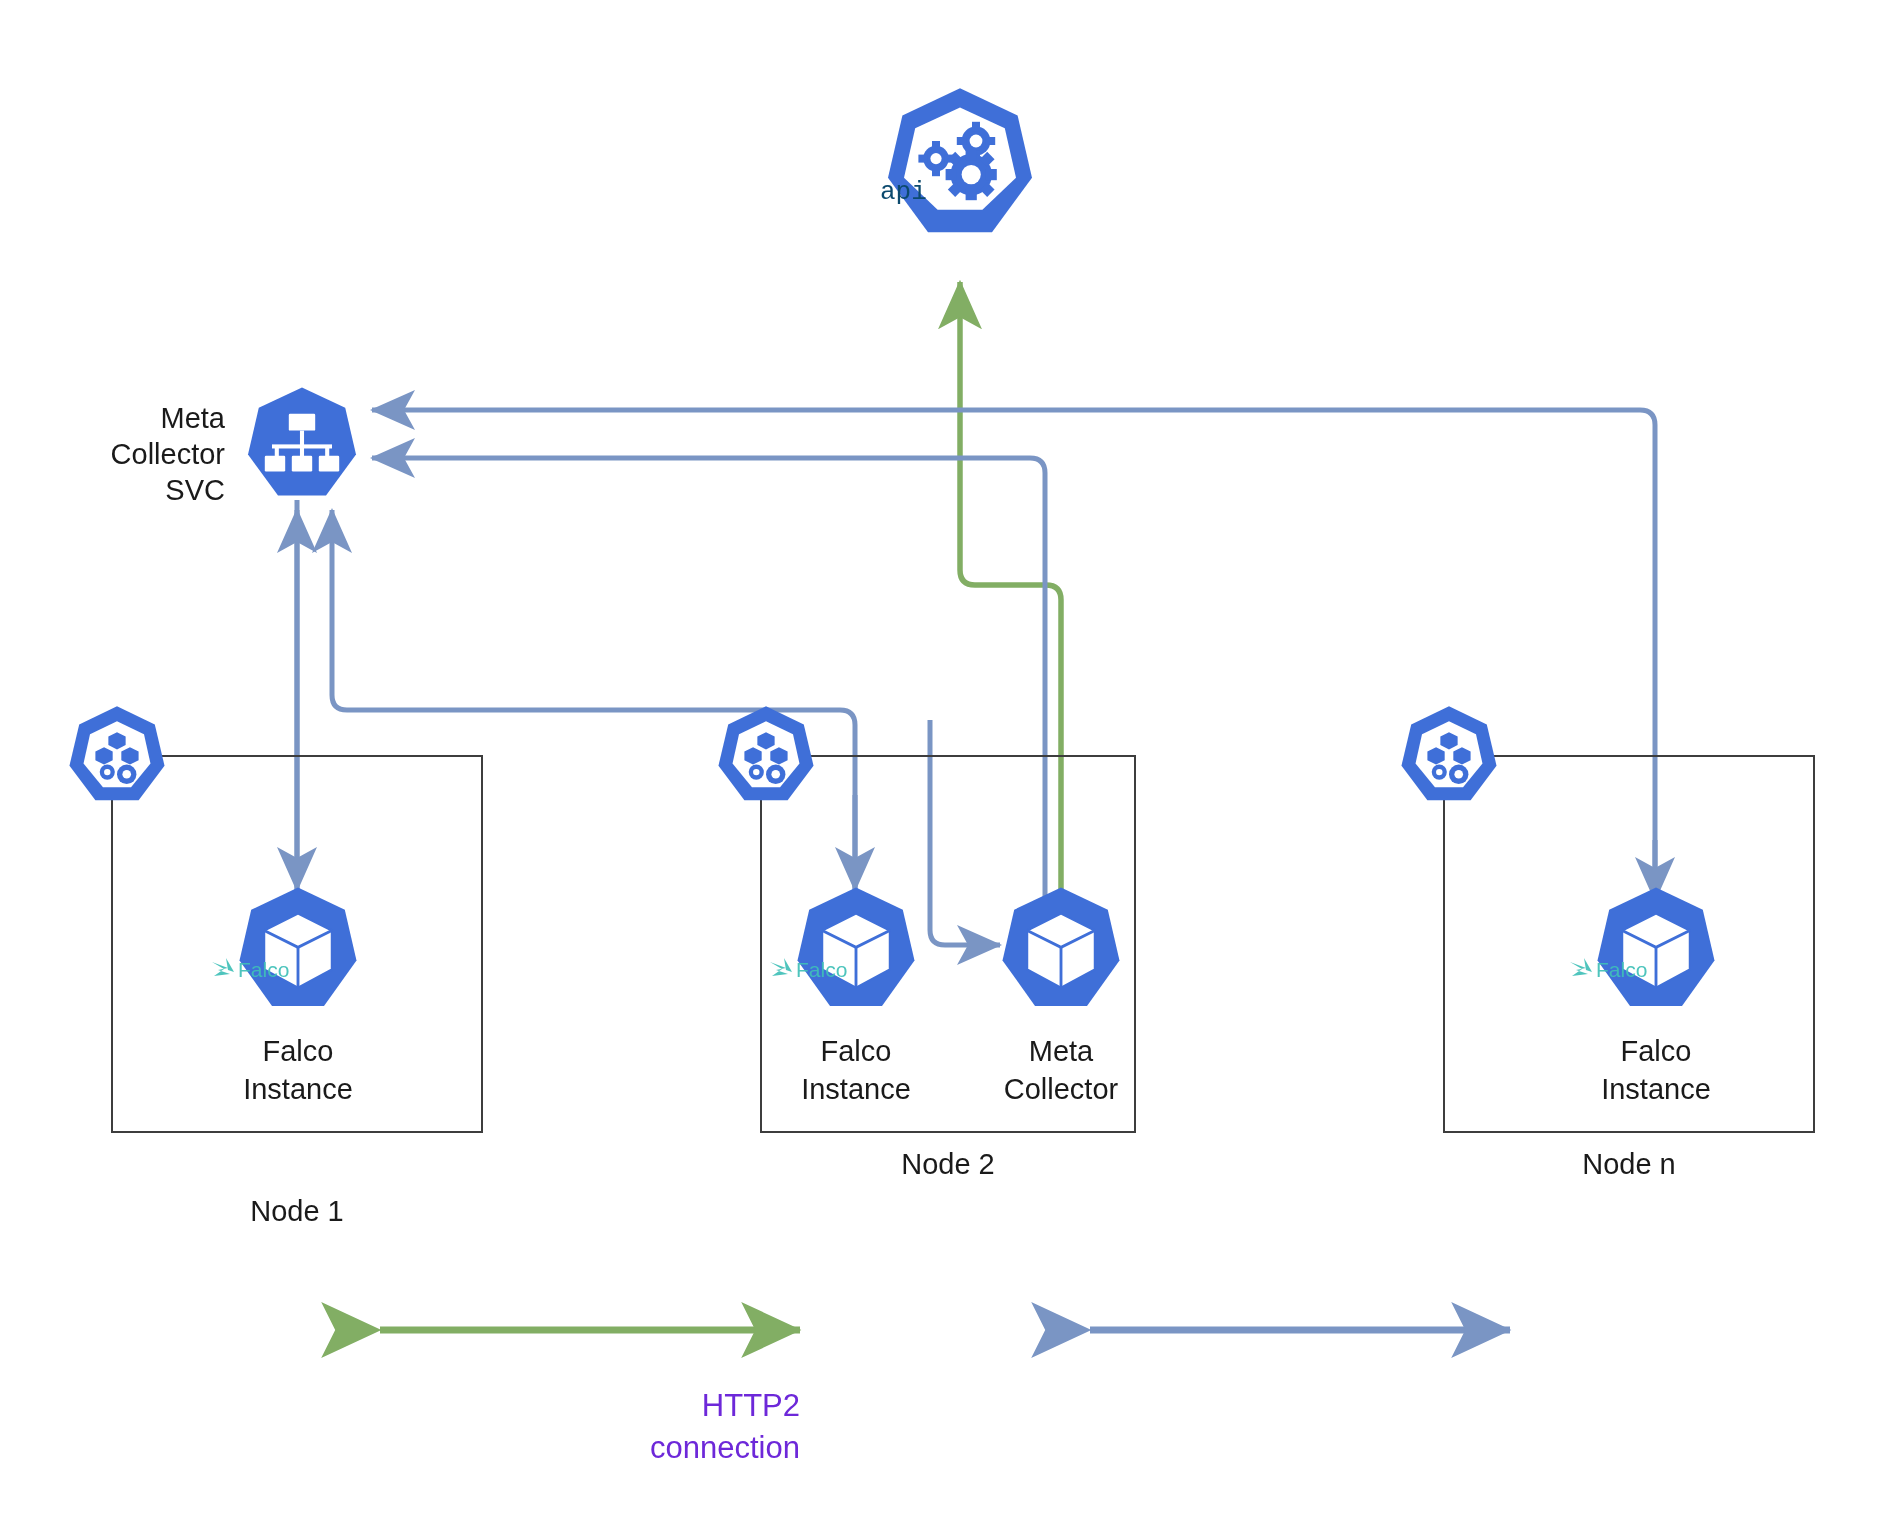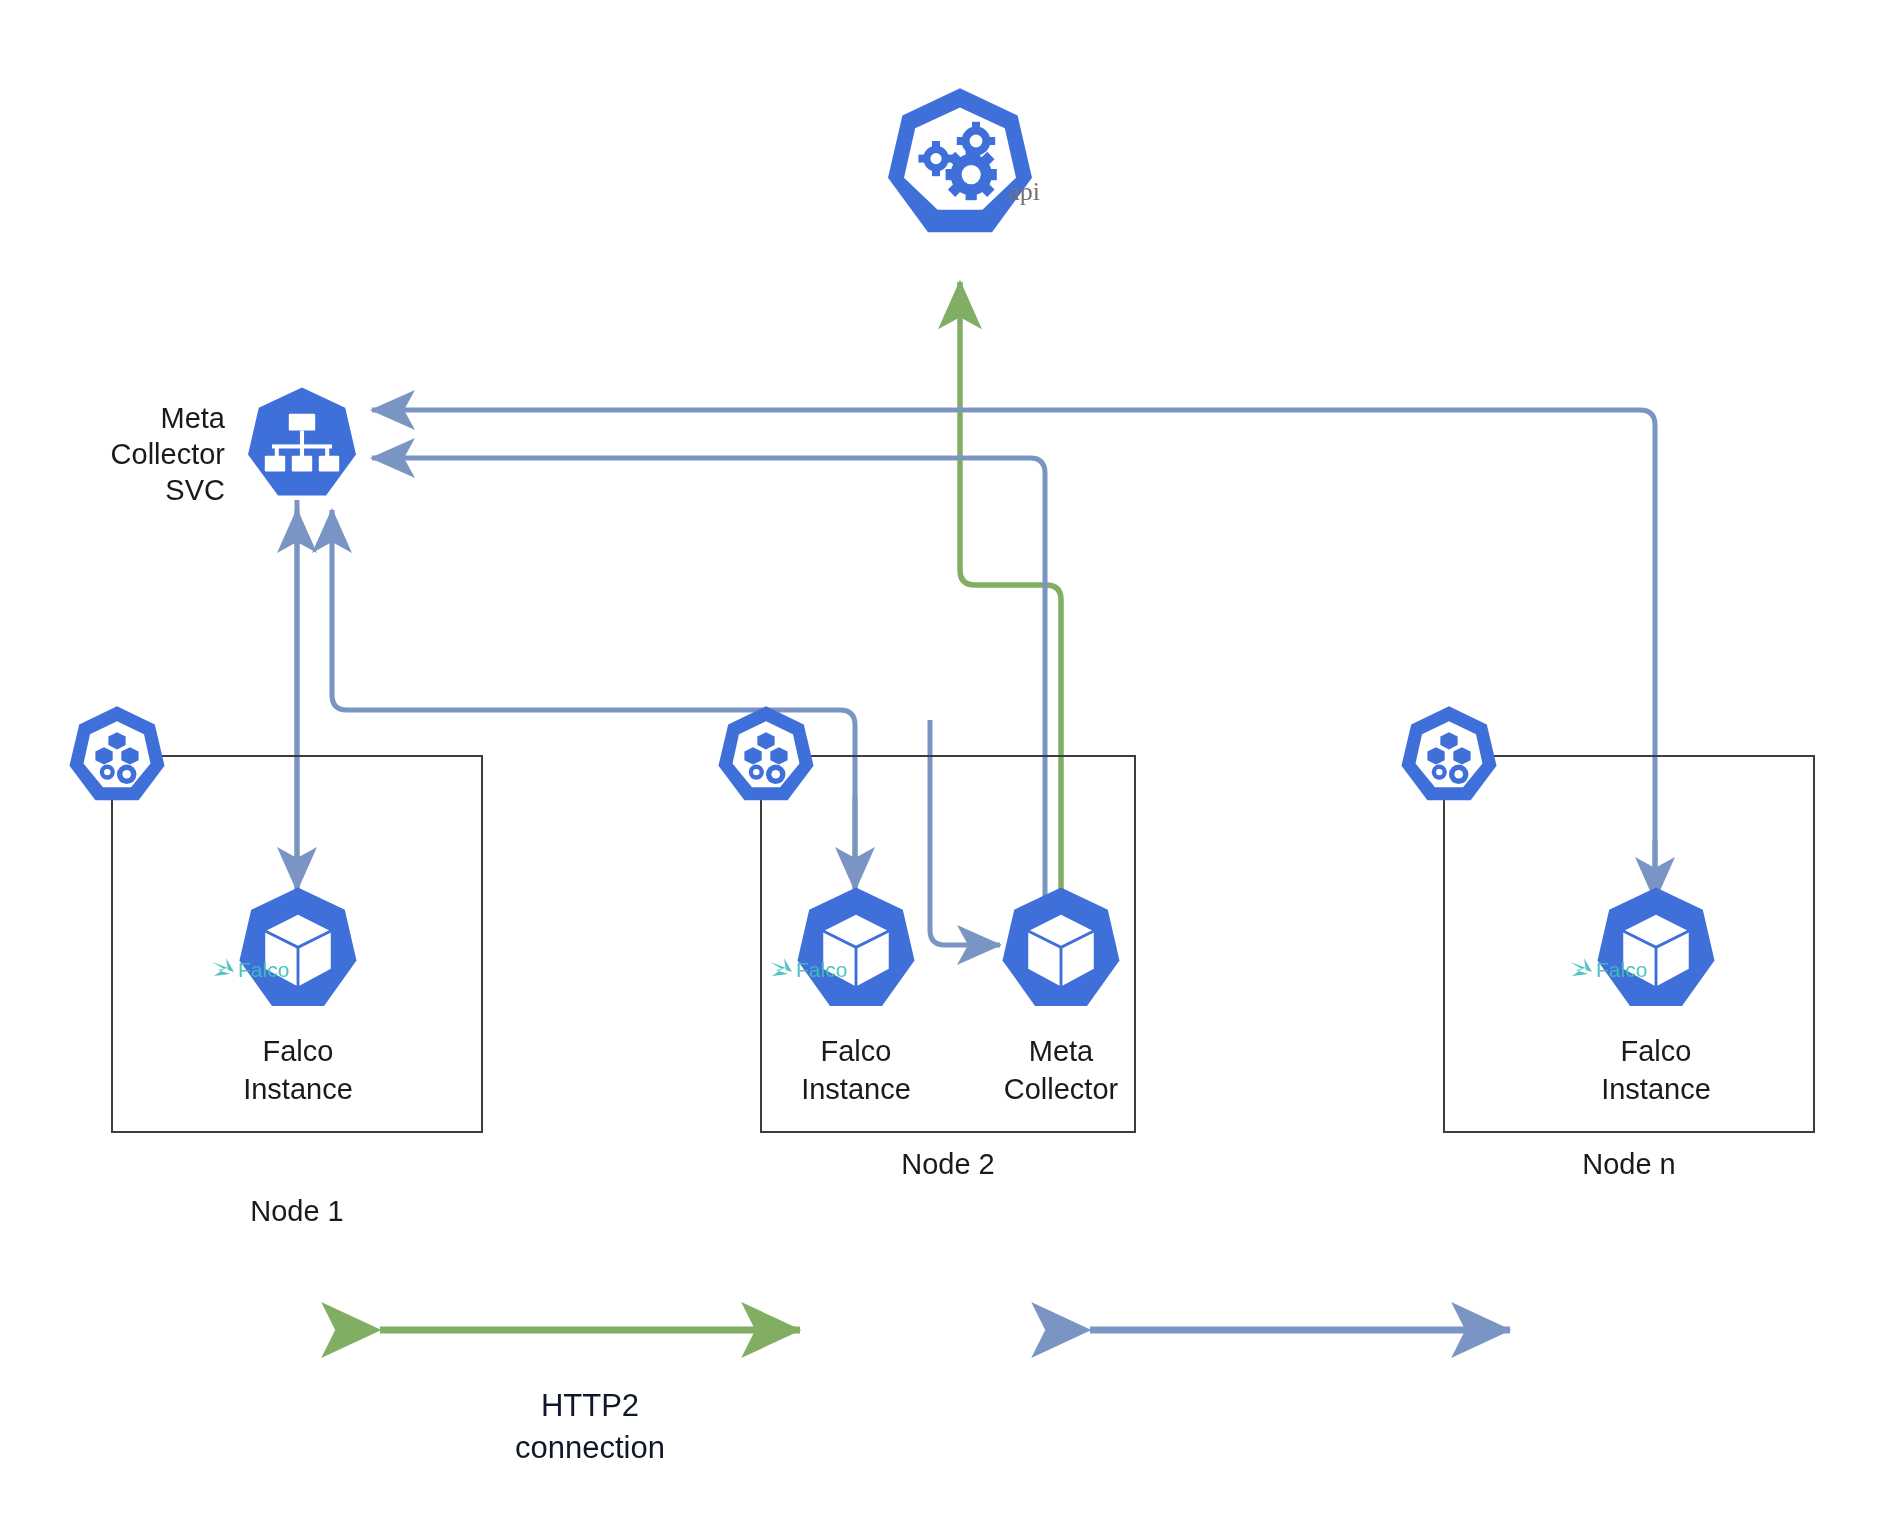--- a/index.html
+++ b/index.html
@@ -55,38 +55,38 @@
     position: absolute;
     text-align: right;
     font-size: 29px;
     line-height: 36px;
     color: #1a1a1a;
     font-family: "Liberation Sans", sans-serif;
     white-space: nowrap;
   }
   .legend-label {
     position: absolute;
-    text-align: center;
+    text-align: right;
     font-size: 31px;
     line-height: 42px;
-    color: #0f172a;
+    color: #6d28d9;
     font-family: "Liberation Sans", sans-serif;
     white-space: nowrap;
   }
   .falco-mark {
     position: absolute;
     pointer-events: none;
   }
   .api-text {
     position: absolute;
     width: 100%;
-    text-align: right;
-    color: #737373;
+    text-align: left;
+    color: #0c4a6e;
     font-size: 26px;
-    font-family: Liberation Serif, serif;
+    font-family: Liberation Mono, monospace;
     pointer-events: none;
   }
 </style>
 </head>
 <body>
 
 <div id="canvas">
 
   <svg id="wires" viewBox="0 0 1900 1518">
     <defs>

